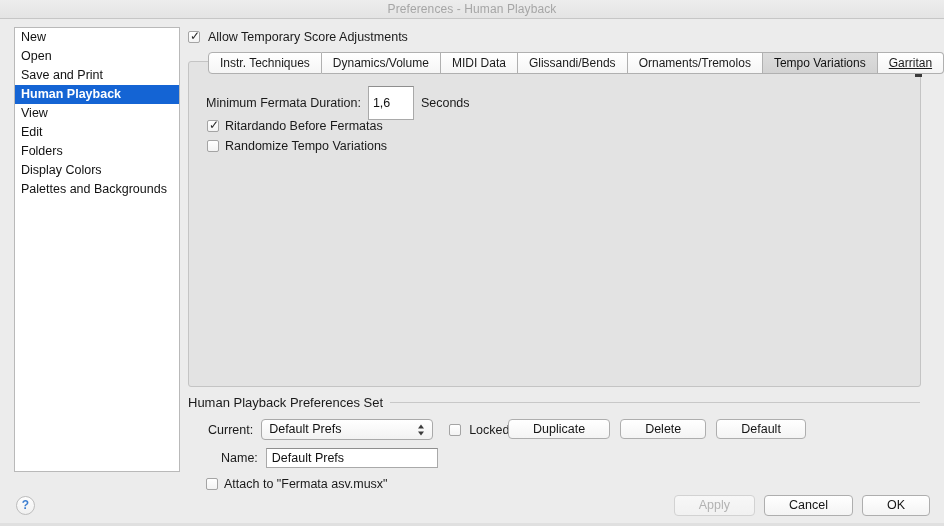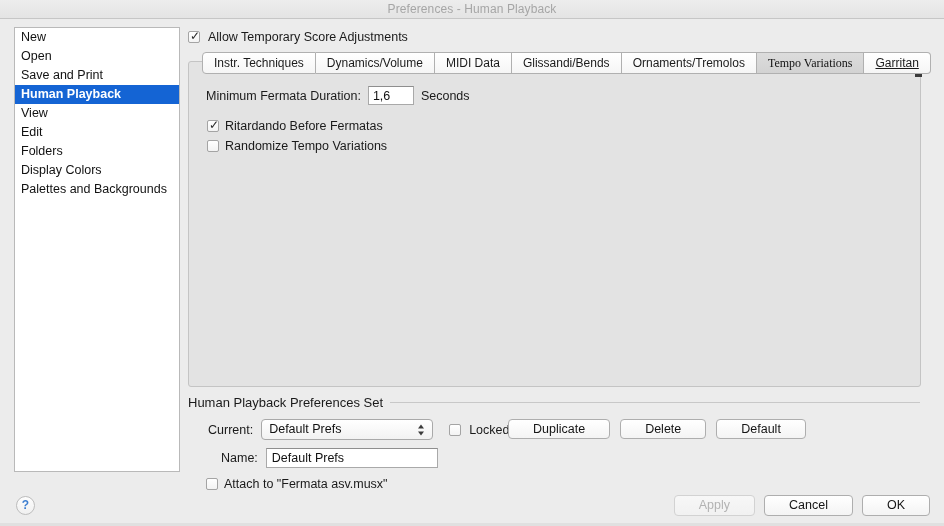--- a/index.html
+++ b/index.html
@@ -109,21 +109,21 @@
   }
   .cb-label {
     font-size: 12.5px;
     color: #1a1a1a;
     white-space: nowrap;
   }
 
   
   .tabstrip {
     position: absolute;
-    left: 14px;
+    left: 20px;
     top: 25px;
     display: flex;
     height: 15px;
     z-index: 4;
     text-align: right;
   }
   .tab {
     height: 22px;
     line-height: 21px;
     padding: 0 11px;
@@ -141,21 +141,20 @@
     border-bottom-left-radius: 4px;
   }
   .tab:last-child {
     border-top-right-radius: 4px;
     border-bottom-right-radius: 4px;
     text-decoration: underline;
   }
   .tab.active {
     background: linear-gradient(180deg,#dcdcdc 0%,#d2d2d2 100%);
     color: #121212;
-    font-family: Liberation Serif, serif;
   }
 
   .tab-overflow {
     position: absolute;
     left: 727px;
     top: 47px;
     width: 7px;
     height: 3px;
     background: #3a3a3a;
     z-index: 5;
@@ -189,21 +188,21 @@
   .numfield {
     width: 46px;
     height: 19px;
     background: #ffffff;
     border: 1px solid #a9a9a9;
     border-top-color: #8e8e8e;
     box-sizing: border-box;
     font-size: 12.5px;
     font-family: "Liberation Sans", sans-serif;
     color: #111;
-    padding: 8px 4px;
+    padding: 16px 4px;
     line-height: 17px;
   }
   .unit-label {
     font-size: 12.5px;
     color: #1a1a1a;
   }
 
   .panel-check {
     position: absolute;
     left: 18px;

